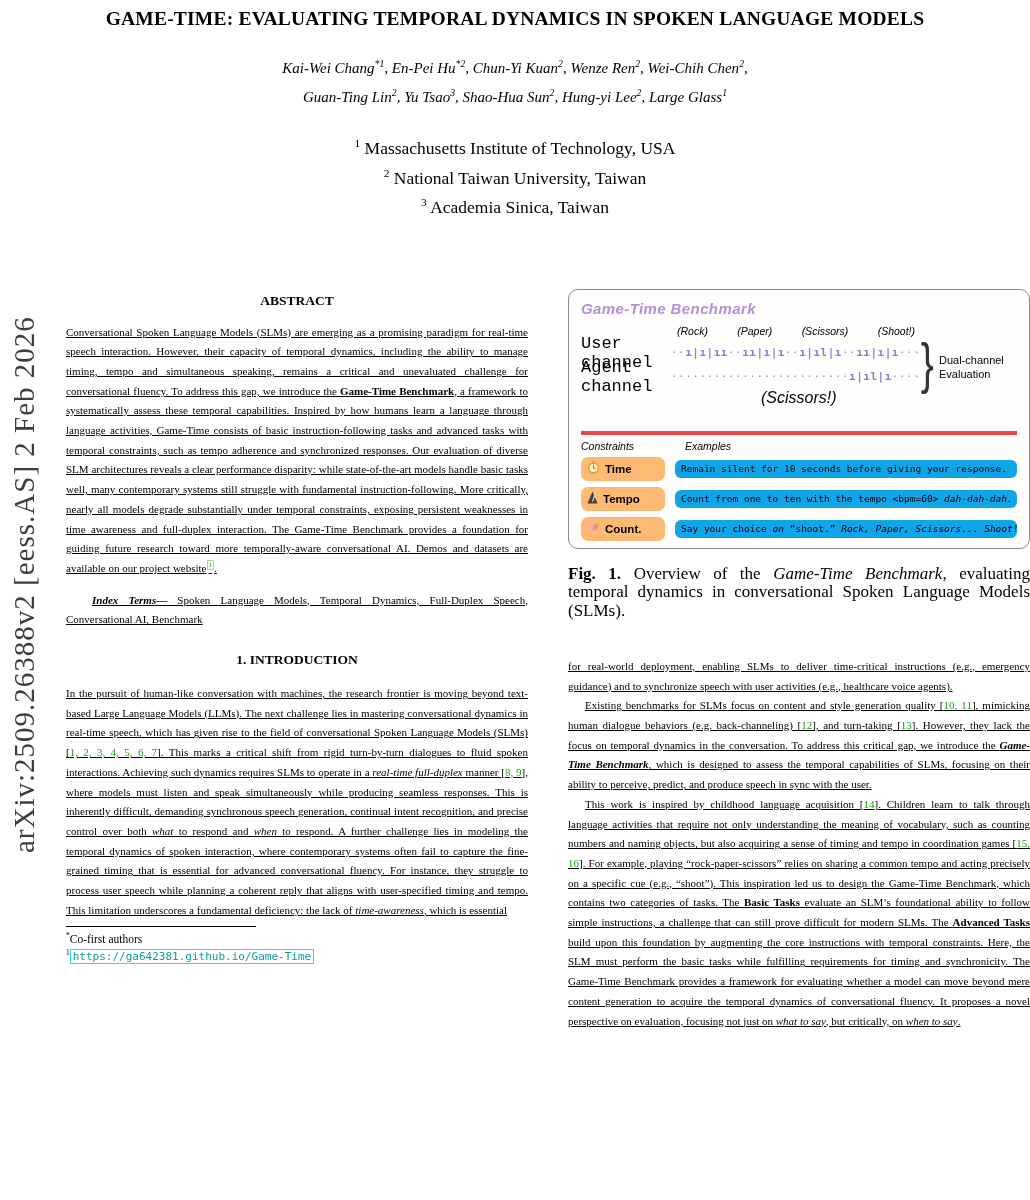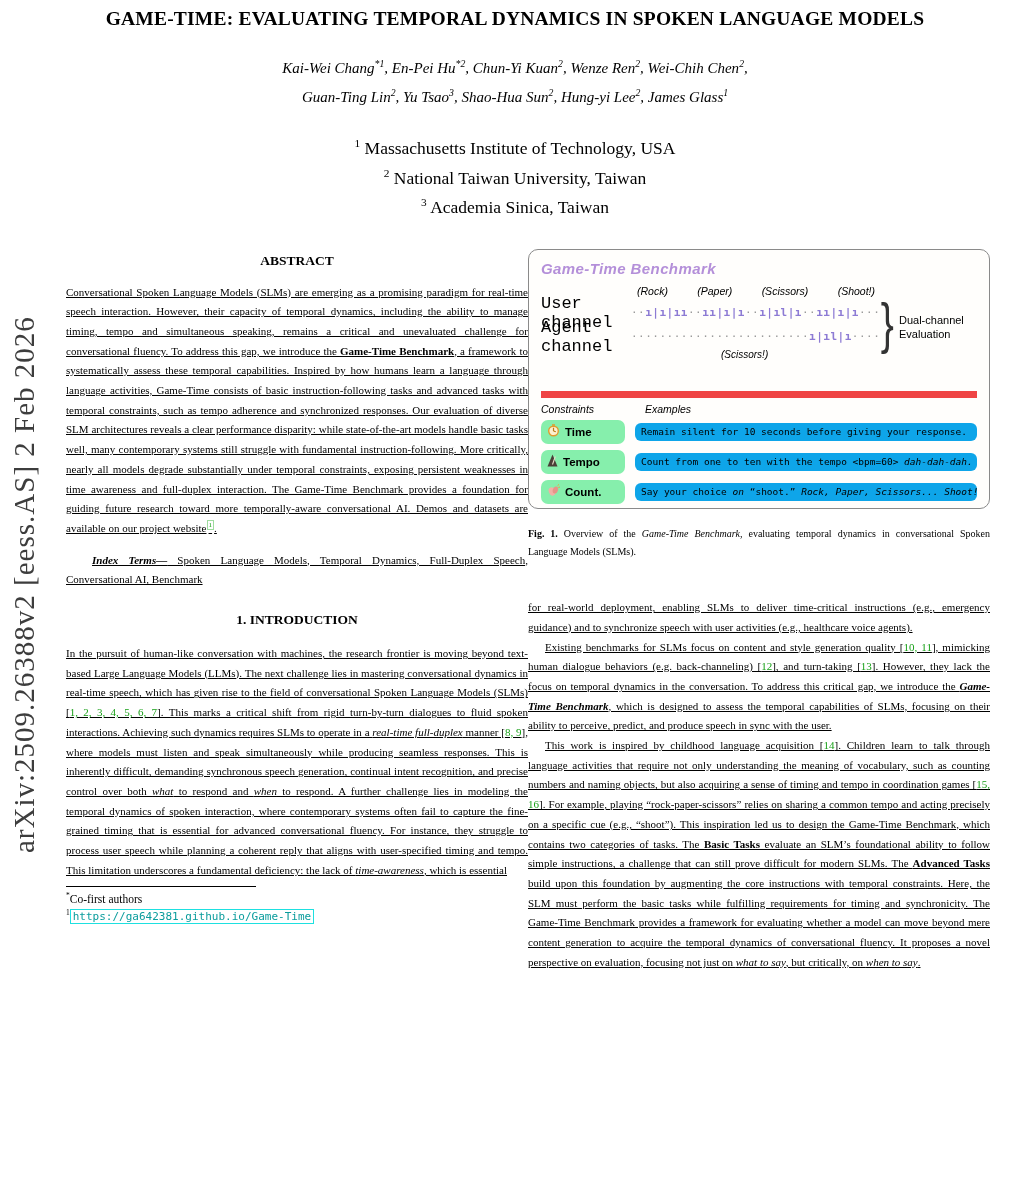--- a/index.html
+++ b/index.html
@@ -21,21 +21,21 @@
     writing-mode:vertical-rl;transform:rotate(180deg);
     display:flex;align-items:center;justify-content:center;
     font-size:29px;color:#3d3d3d;letter-spacing:1px;white-space:nowrap;
   }
 
   .header{margin:0 70px;}
   .title{margin-top:8px;text-align:center;font-weight:bold;font-size:19.5px;letter-spacing:0.2px;}
   .authors{margin-top:24px;text-align:center;font-style:italic;font-size:15px;line-height:29px;}
   .affils{margin-top:22px;text-align:center;font-size:17.5px;line-height:29.5px;}
 
-  .columns{display:flex;margin-left:66px;margin-top:26px;}
+  .columns{display:flex;margin-left:66px;margin-top:66px;gap:40px;}
   .col{width:462px;}
   .col-heading{text-align:center;font-weight:bold;font-size:13.5px;margin:4px 0 0 0;}
   .para{font-size:11px;line-height:19.7px;text-align:justify;margin:0;text-decoration:underline;}
   .abstract{margin-top:14px;}
   .index-terms{margin-top:12px;text-indent:26px;}
   .intro-heading{margin-top:22px;margin-bottom:16px;}
   .intro{margin-top:0;}
   .indent{text-indent:17px;}
 
   .fnblock{margin-top:6px;}
@@ -56,55 +56,55 @@
     color:#b48fd9;font-size:15px;letter-spacing:0.4px;
   }
   .wavezone{position:relative;margin-top:8px;height:104px;}
   .cues{
     display:flex;margin-left:96px;width:238px;justify-content:space-between;
     font-size:10.5px;font-style:italic;font-family:"Liberation Sans",sans-serif;height:16px;
   }
   .chrow{display:flex;align-items:center;height:24px;}
   .chlabel{width:90px;font-family:Liberation Mono, monospace;font-size:17px;}
   .wave{width:250px;font-family:"DejaVu Sans Mono",monospace;font-size:11px;letter-spacing:0.5px;white-space:nowrap;overflow:hidden;}
-  .agent-cue{margin-left:180px;font-size:10px;font-style:italic;font-family:"Liberation Sans",sans-serif;height:15px;}
+  .agent-cue{margin-left:180px;font-size:16px;font-style:italic;font-family:"Liberation Sans",sans-serif;height:15px;}
   .brace{
     position:absolute;right:80px;top:10px;font-size:56px;font-weight:200;color:#333;
     transform:scaleX(0.7);font-family:"Liberation Sans",sans-serif;line-height:1;
   }
   .duallabel{
     position:absolute;right:0;top:28px;width:78px;
     font-size:11px;line-height:14px;font-family:"Liberation Sans",sans-serif;
   }
-  .figtable{border-top:7px solid #ef4444;margin-top:2px;padding-top:5px;}
+  .figtable{border-top:4px solid #ef4444;margin-top:2px;padding-top:5px;}
   .figthead{display:flex;font-size:10.5px;font-style:italic;font-family:"Liberation Sans",sans-serif;margin-bottom:5px;}
   .figthead .c1{width:104px;}
   .figrow{display:flex;align-items:center;margin-bottom:6px;}
   .pill{
-    width:84px;display:flex;align-items:center;gap:5px;background:#86efac;
+    width:84px;display:flex;align-items:center;gap:5px;background:#fdba74;
     border-radius:7px;padding:3px 6px;box-sizing:border-box;
   }
   .pill .lbl{font-family:"Liberation Sans",sans-serif;font-weight:bold;font-size:11.5px;}
   .example{
     margin-left:10px;flex:1;background:#0ea5e9;border-radius:6px;padding:3px 6px;
     font-family:"DejaVu Sans Mono",monospace;font-size:9.5px;line-height:12px;white-space:nowrap;overflow:hidden;
   }
-  .caption{margin-top:16px;font-size:10px;line-height:18.8px;text-align:justify;}
+  .caption{margin-top:16px;font-size:17px;line-height:18.8px;text-align:justify;}
   .bodytext1{margin-top:36px;}
 </style>
 </head>
 <body>
 
 <div class="watermark">arXiv:2509.26388v2  [eess.AS]  2 Feb 2026</div>
 
 <div class="header">
   <div class="title">GAME-TIME: EVALUATING TEMPORAL DYNAMICS IN SPOKEN LANGUAGE MODELS</div>
   <div class="authors">
     <div><span>Kai-Wei Chang</span><span class="sup">*1</span><span>, En-Pei Hu</span><span class="sup">*2</span><span>, Chun-Yi Kuan</span><span class="sup">2</span><span>, Wenze Ren</span><span class="sup">2</span><span>, Wei-Chih Chen</span><span class="sup">2</span><span>,</span></div>
-    <div><span>Guan-Ting Lin</span><span class="sup">2</span><span>, Yu Tsao</span><span class="sup">3</span><span>, Shao-Hua Sun</span><span class="sup">2</span><span>, Hung-yi Lee</span><span class="sup">2</span><span>, James Glass</span><span class="sup">1</span></div>
+    <div><span>Guan-Ting Lin</span><span class="sup">2</span><span>, Yu Tsao</span><span class="sup">3</span><span>, Shao-Hua Sun</span><span class="sup">2</span><span>, Hung-yi Lee</span><span class="sup">2</span><span>, Large Glass</span><span class="sup">1</span></div>
   </div>
   <div class="affils">
     <div><span class="sup">1</span><span> Massachusetts Institute of Technology, USA</span></div>
     <div><span class="sup">2</span><span> National Taiwan University, Taiwan</span></div>
     <div><span class="sup">3</span><span> Academia Sinica, Taiwan</span></div>
   </div>
 </div>
 
 <div class="columns">
 

